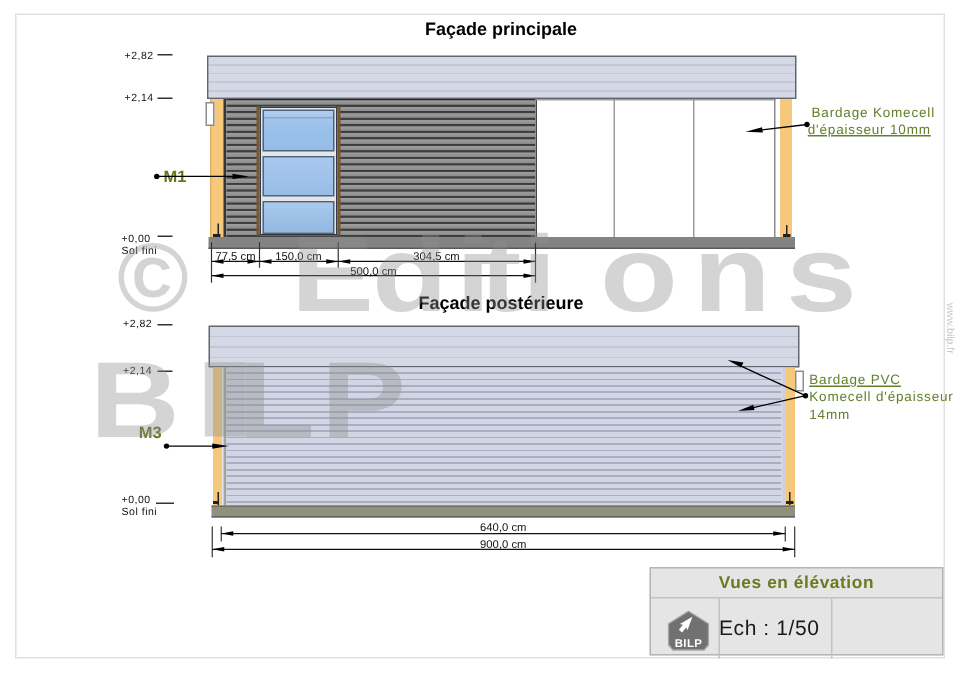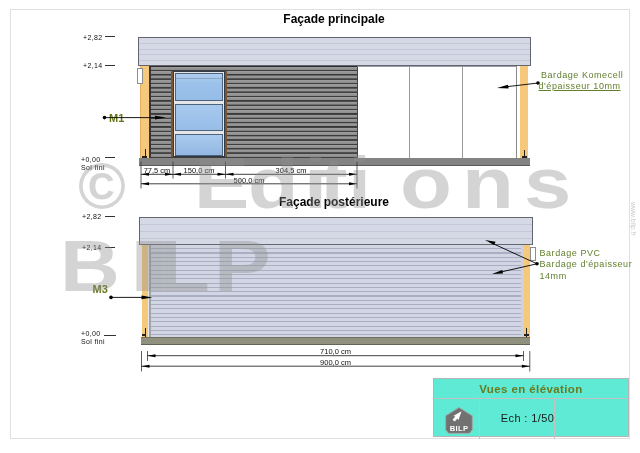--- a/index.html
+++ b/index.html
@@ -151,23 +151,23 @@
 <div class="lvl" style="left:81px;top:337.5px;">Sol fini</div>
 
 <div class="mlbl" style="left:92.5px;top:283px;">M3</div>
 
 <svg class="ov" width="640" height="453">
   <circle cx="111" cy="297.4" r="1.8" fill="#000"></circle>
   <line x1="111" y1="297.4" x2="143" y2="297.4" stroke="#000" stroke-width="0.9"></line>
   <polygon points="152.5,297.4 141.5,295.6 141.5,299.2" fill="#000"></polygon>
 </svg>
 
-<div class="grn" style="left:539.5px;top:248px;">Bardage PVC</div>
-
-<div class="grn" style="left:539.5px;top:259.3px;">Bardage d'épaisseur</div>
+<div class="grn" style="left:539.5px;top:248px;text-decoration:underline;">Bardage PVC</div>
+
+<div class="grn" style="left:539.5px;top:259.3px;">Komecell d'épaisseur</div>
 
 <div class="grn" style="left:539.5px;top:270.6px;">14mm</div>
 
 <svg class="ov" width="640" height="453">
   <circle cx="537" cy="263.8" r="1.8" fill="#000"></circle>
   <line x1="537" y1="263.8" x2="493" y2="243.6" stroke="#000" stroke-width="0.9"></line>
   <polygon points="485,240 495.6,241.7 494.1,245" fill="#000"></polygon>
   <line x1="537" y1="263.8" x2="500" y2="272.2" stroke="#000" stroke-width="0.9"></line>
   <polygon points="492,274 502.2,269.9 503,273.4" fill="#000"></polygon>
 </svg>
@@ -178,21 +178,21 @@
   <line x1="141.5" y1="351" x2="141.5" y2="371.5" stroke="#333" stroke-width="0.8"></line>
   <line x1="529.8" y1="351" x2="529.8" y2="371.5" stroke="#333" stroke-width="0.8"></line>
   <line x1="147.5" y1="355.7" x2="523.5" y2="355.7" stroke="#111" stroke-width="0.8"></line>
   <polygon points="147.5,355.7 155.5,354.2 155.5,357.2" fill="#000"></polygon>
   <polygon points="523.5,355.7 515.5,354.2 515.5,357.2" fill="#000"></polygon>
   <line x1="141.5" y1="366.2" x2="529.8" y2="366.2" stroke="#111" stroke-width="0.8"></line>
   <polygon points="141.5,366.2 149.5,364.7 149.5,367.7" fill="#000"></polygon>
   <polygon points="529.8,366.2 521.8,364.7 521.8,367.7" fill="#000"></polygon>
 </svg>
 
-<div class="dimtxt" style="left:335.5px;top:347.3px;">710,0 cm</div>
+<div class="dimtxt" style="left:335.5px;top:347.3px;">640,0 cm</div>
 
 <div class="dimtxt" style="left:335.5px;top:358px;">900,0 cm</div>
 
 <svg class="ov" width="640" height="453" style="font-family:'Liberation Sans',sans-serif;font-weight:bold;">
   <g fill="rgba(143,143,143,0.38)">
     <text x="78" y="207.5" font-size="65">©</text>
     <g font-size="72">
       <text transform="translate(194,207.5) scale(1.15,1)">E</text>
       <text transform="translate(248,207.5) scale(1.15,1)">d</text>
       <text transform="translate(304,207.5) scale(1.15,1)">i</text>
@@ -204,30 +204,30 @@
       <text transform="translate(60,291) scale(1.15,1)">B</text>
       <text transform="translate(124,291) scale(2.6,1)">I</text>
       <text transform="translate(158,291) scale(1.18,1)">L</text>
       <text transform="translate(214,291) scale(1.18,1)">P</text>
     </g>
   </g>
 </svg>
 
 <div class="abs" style="left:629.5px;top:202px;font-size:7px;color:#c6c6c6;writing-mode:vertical-rl;">www.bilp.fr</div>
 
-<div class="abs" style="left:433.3px;top:377.6px;width:195.3px;height:59.5px;border:1px solid #b5b5b5;box-sizing:border-box;background:#5eead4;">
+<div class="abs" style="left:433.3px;top:377.6px;width:195.3px;height:59.5px;border:1px solid #b5b5b5;box-sizing:border-box;background:#e5e5e5;">
 
   <div class="abs" style="left:0;top:0;width:100%;height:20.4px;border-bottom:1px solid #c2c2c2;box-sizing:border-box;text-align:center;font-size:11.5px;letter-spacing:0.4px;font-weight:bold;color:#6b7a1f;line-height:20px;">Vues en élévation</div>
 
   <div class="abs" style="left:44.3px;top:20.4px;width:1px;height:39.6px;background:#c2c2c2;"></div>
   <div class="abs" style="left:119.7px;top:20.4px;width:1px;height:39.6px;background:#c2c2c2;"></div>
 
   <svg class="abs" style="left:11px;top:28px;" width="28" height="27" viewBox="0 0 28 27">
     <polygon points="14,0.5 27.3,8.8 27.3,22.8 24.4,26.3 3.6,26.3 0.7,22.8 0.7,8.8" fill="#717171" stroke="#a5a5a5" stroke-width="0.9" stroke-linejoin="round"></polygon>
     <g transform="translate(16.6,4.2) rotate(40)">
       <polygon points="0,0 3.3,9 1.4,8.2 1.4,12.4 -1.4,12.4 -1.4,8.2 -3.3,9" fill="#fff"></polygon>
     </g>
     <text x="14" y="24.3" font-size="7.6" font-weight="bold" fill="#fff" text-anchor="middle" font-family="Liberation Sans,sans-serif" letter-spacing="0.3">BILP</text>
   </svg>
 
-  <div class="abs" style="left:45px;top:20.4px;width:75px;height:39.6px;text-align:right;font-size:11px;letter-spacing:0.4px;color:#1a1a1a;line-height:39px;">Ech : 1/50</div>
+  <div class="abs" style="left:45px;top:20.4px;width:75px;height:39.6px;text-align:left;font-size:14px;letter-spacing:0.4px;color:#1a1a1a;line-height:39px;">Ech : 1/50</div>
 
 </div>
 
 </body></html>

